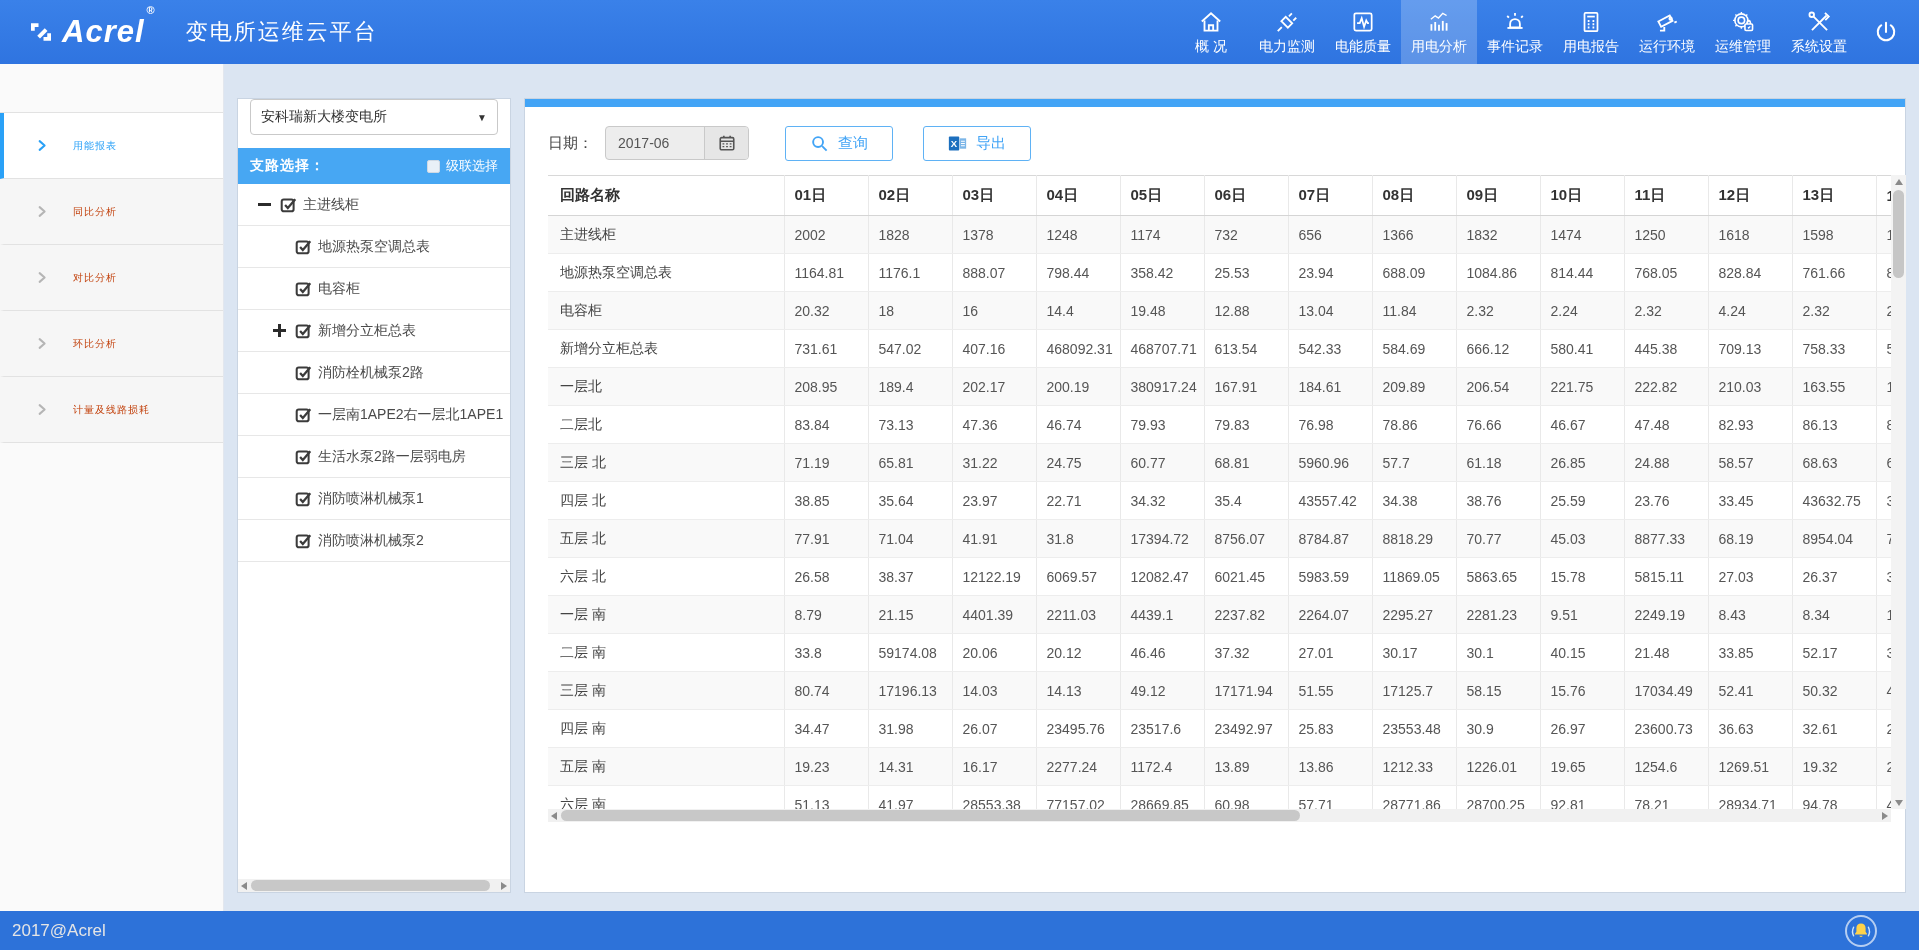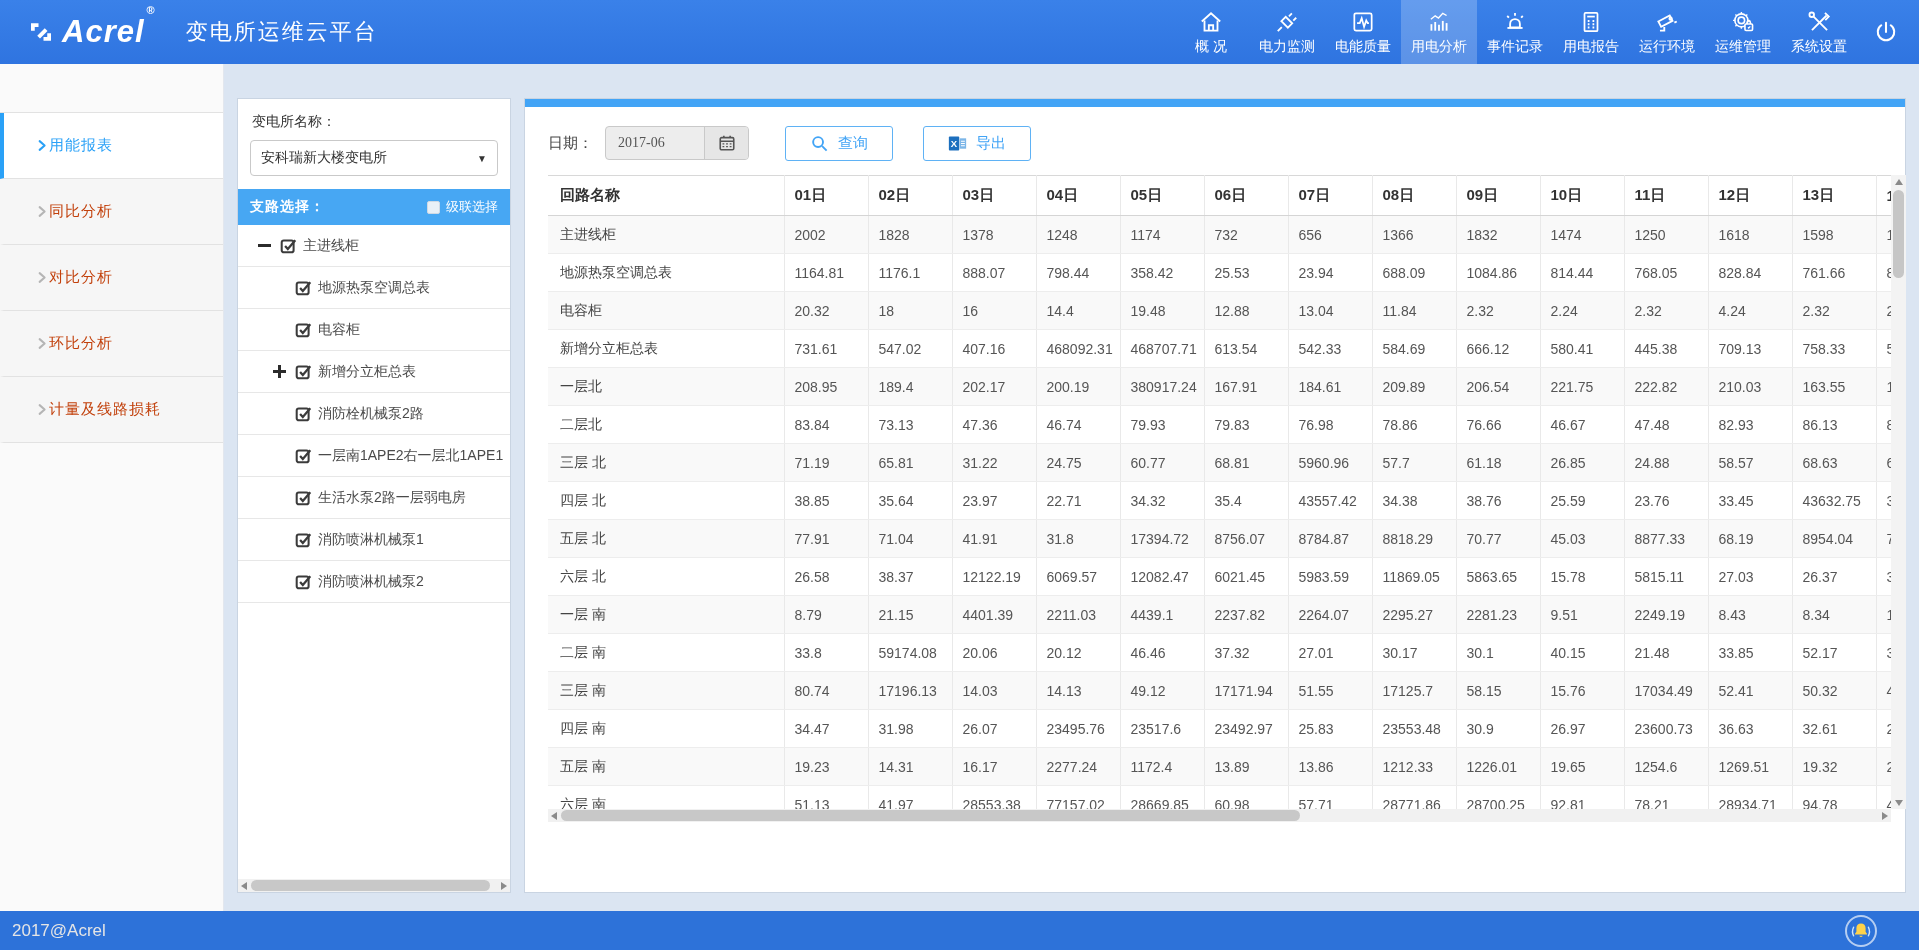--- a/index.html
+++ b/index.html
@@ -27,21 +27,21 @@
   
   .content { position:absolute; top:64px; bottom:39px; left:0; right:0; background:#dbe5f2; }
 
   
   .sidebar { position:absolute; left:0; top:0; bottom:0; width:224px; background:#fafafa; border-right:1px solid #e3e7ee; }
   .sidemenu { margin-top:48px; border-top:1px solid #e2e2e2; }
   .sideitem { height:66px; display:flex; align-items:center; border-bottom:1px solid #e2e2e2;
               border-left:4px solid transparent; color:#c2410c; cursor:pointer; background:#f6f6f6; }
   .sideitem .chev { margin-left:30px; color:#b5b5b5; }
   .sideitem .chev svg { width:15px; height:15px; }
-  .sidelabel { font-size:15px; letter-spacing:1px; }
+  .sidelabel { font-size:10px; margin-left:24px; letter-spacing:1px; }
   .sideitem.active { background:#fff; border-left-color:#2aa1f7; color:#2aa1f7; }
   .sideitem.active .chev { color:#2aa1f7; }
 
   
   .station-panel { position:absolute; left:237px; top:34px; width:274px; bottom:18px;
                    background:#fff; border:1px solid #c9d4e2; }
   .station-label { font-size:14px; color:#333; padding:14px 0 9px 14px; }
   .station-select { margin:0 12px 13px 12px; height:36px; border:1px solid #c9c9c9; border-radius:4px;
                     background:#fff; display:flex; align-items:center; padding:0 10px; font-size:14px; color:#333; cursor:pointer; }
   .station-select .caret { margin-left:auto; font-size:10px; color:#333; }
@@ -88,21 +88,21 @@
   .tab.active .calico::before { box-shadow:12px 0 0 0 #fff; }
   .calico .inner { position:absolute; left:3px; right:3px; top:8px; bottom:3px; background:#fff; border-radius:2px;
                    display:flex; align-items:center; justify-content:center; font-size:9px; font-weight:bold; color:#a9a9a9; }
   .tab.active .calico .inner { color:#42a4f6; }
   .blue-strip { height:8px; background:#42a4f6; }
 
   .querybar { display:flex; align-items:center; margin:18px 0 0 23px; height:36px; }
   .qlabel { font-size:15px; color:#444; margin-right:12px; }
   .dategroup { display:flex; border:1px solid #c9c9c9; border-radius:4px; background:#ededed; overflow:hidden; height:34px; }
   .dateinput { width:98px; border:none; background:transparent; padding:0 12px; font-size:14px; color:#555; outline:none;
-               font-family:Liberation Serif, serif; }
+               font-family:Liberation Sans, sans-serif; }
   .calbtn { width:44px; border:none; border-left:1px solid #c9c9c9; background:#e6e6e6; display:flex; align-items:center; justify-content:center; cursor:pointer; }
   .calbtn svg { width:18px; height:18px; }
   .btn { height:35px; padding:0 24px; margin-left:36px; background:#fff; border:1px solid #5fb2f5; border-radius:3px;
          color:#42a4f6; font-size:15px; display:flex; align-items:center; cursor:pointer;
          font-family:"Liberation Sans","DejaVu Sans",sans-serif; }
   .btn .icon { margin-right:9px; }
   .btn .icon svg { width:19px; height:19px; }
   .btn.export { margin-left:30px; }
 
   
@@ -302,21 +302,20 @@
             <svg viewBox="0 0 24 24" fill="none" stroke="currentColor" stroke-width="3.2" stroke-linecap="round" stroke-linejoin="round">
               <path d="M9 5l8 7-8 7"></path>
             </svg>
           </span>
           <span class="sidelabel">计量及线路损耗</span>
         </div>
       </div>
   </aside>
 
   <section class="station-panel">
-    <div class="station-label">变电所名称：</div>
     <div class="station-select">
       <span>安科瑞新大楼变电所</span>
       <span class="caret">▼</span>
     </div>
     <div class="branch-bar">
       <span class="branch-label">支路选择：</span>
       <span class="cascade">
         <span class="cb-empty"></span>
         <span class="cascade-label">级联选择</span>
       </span>

